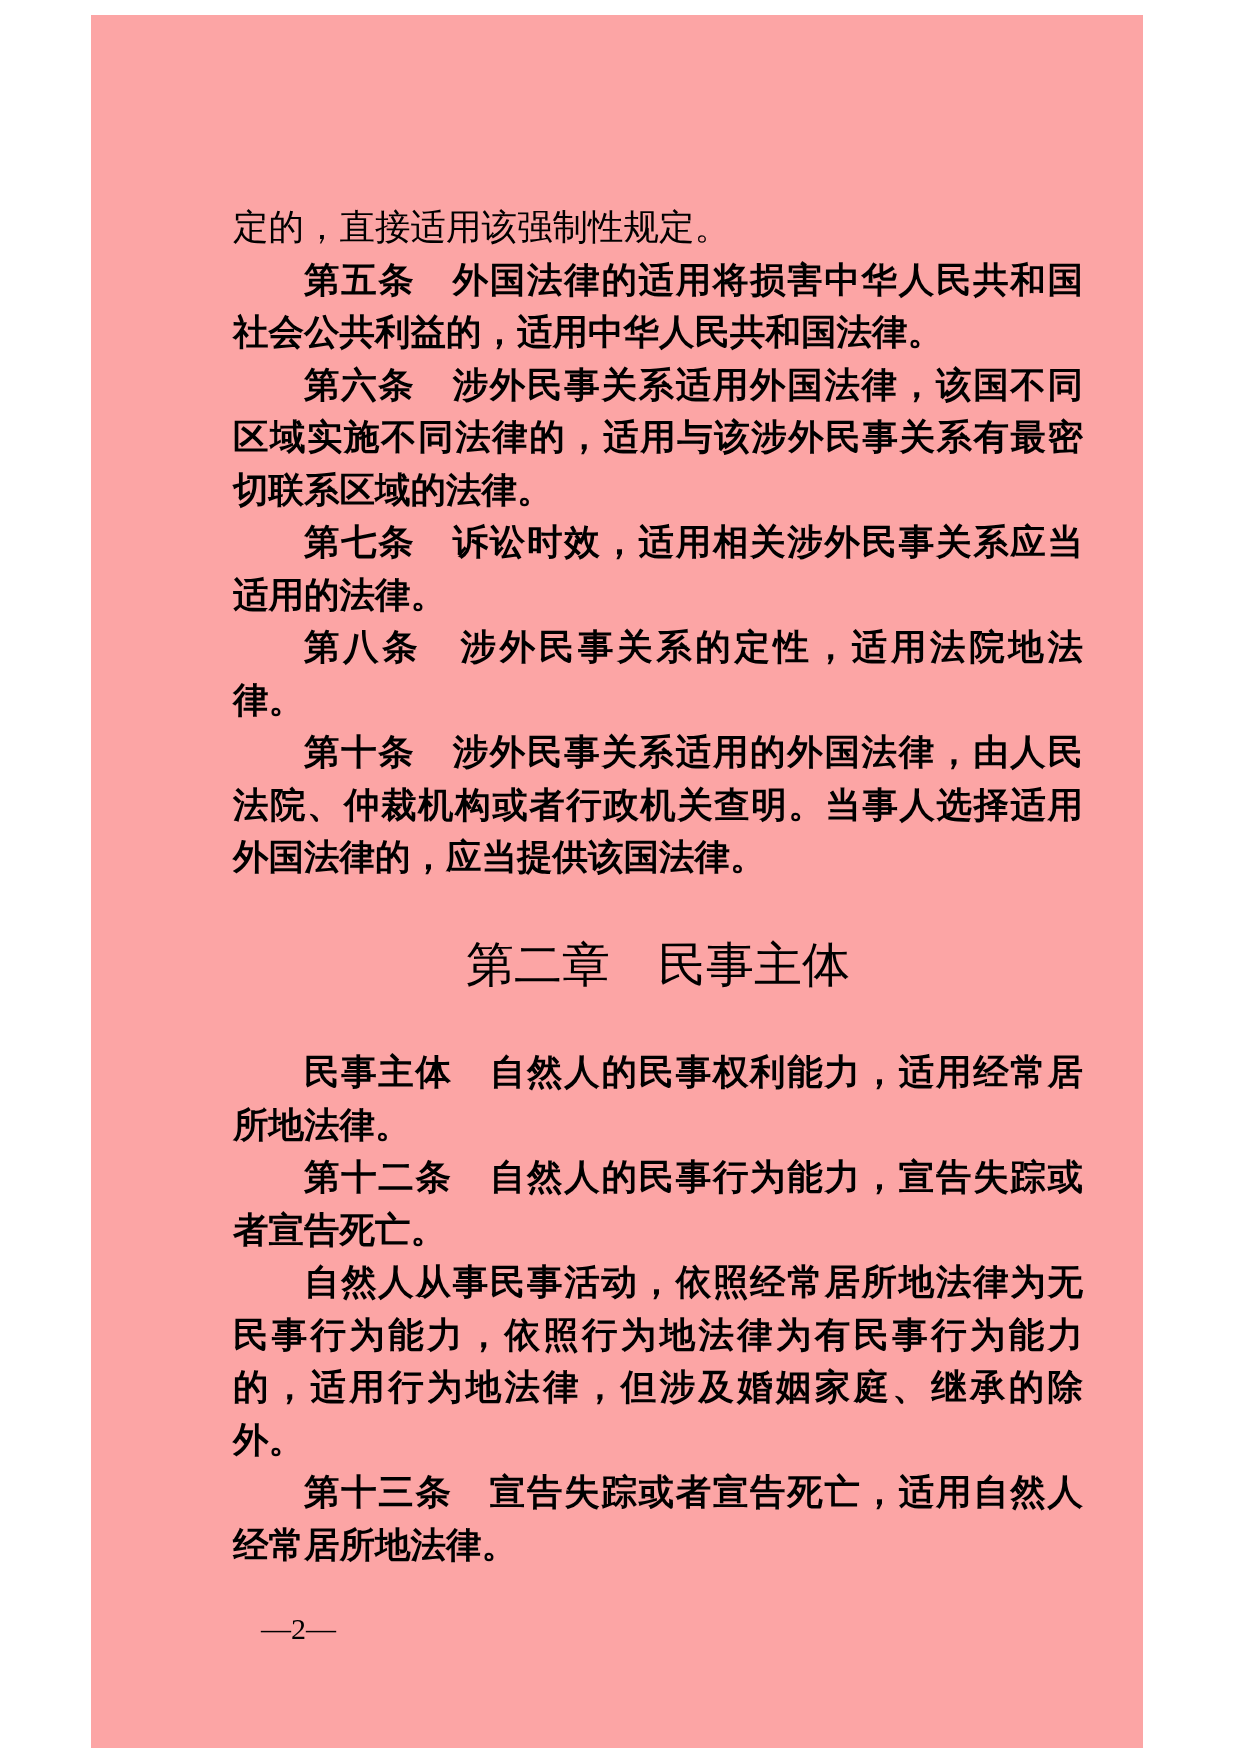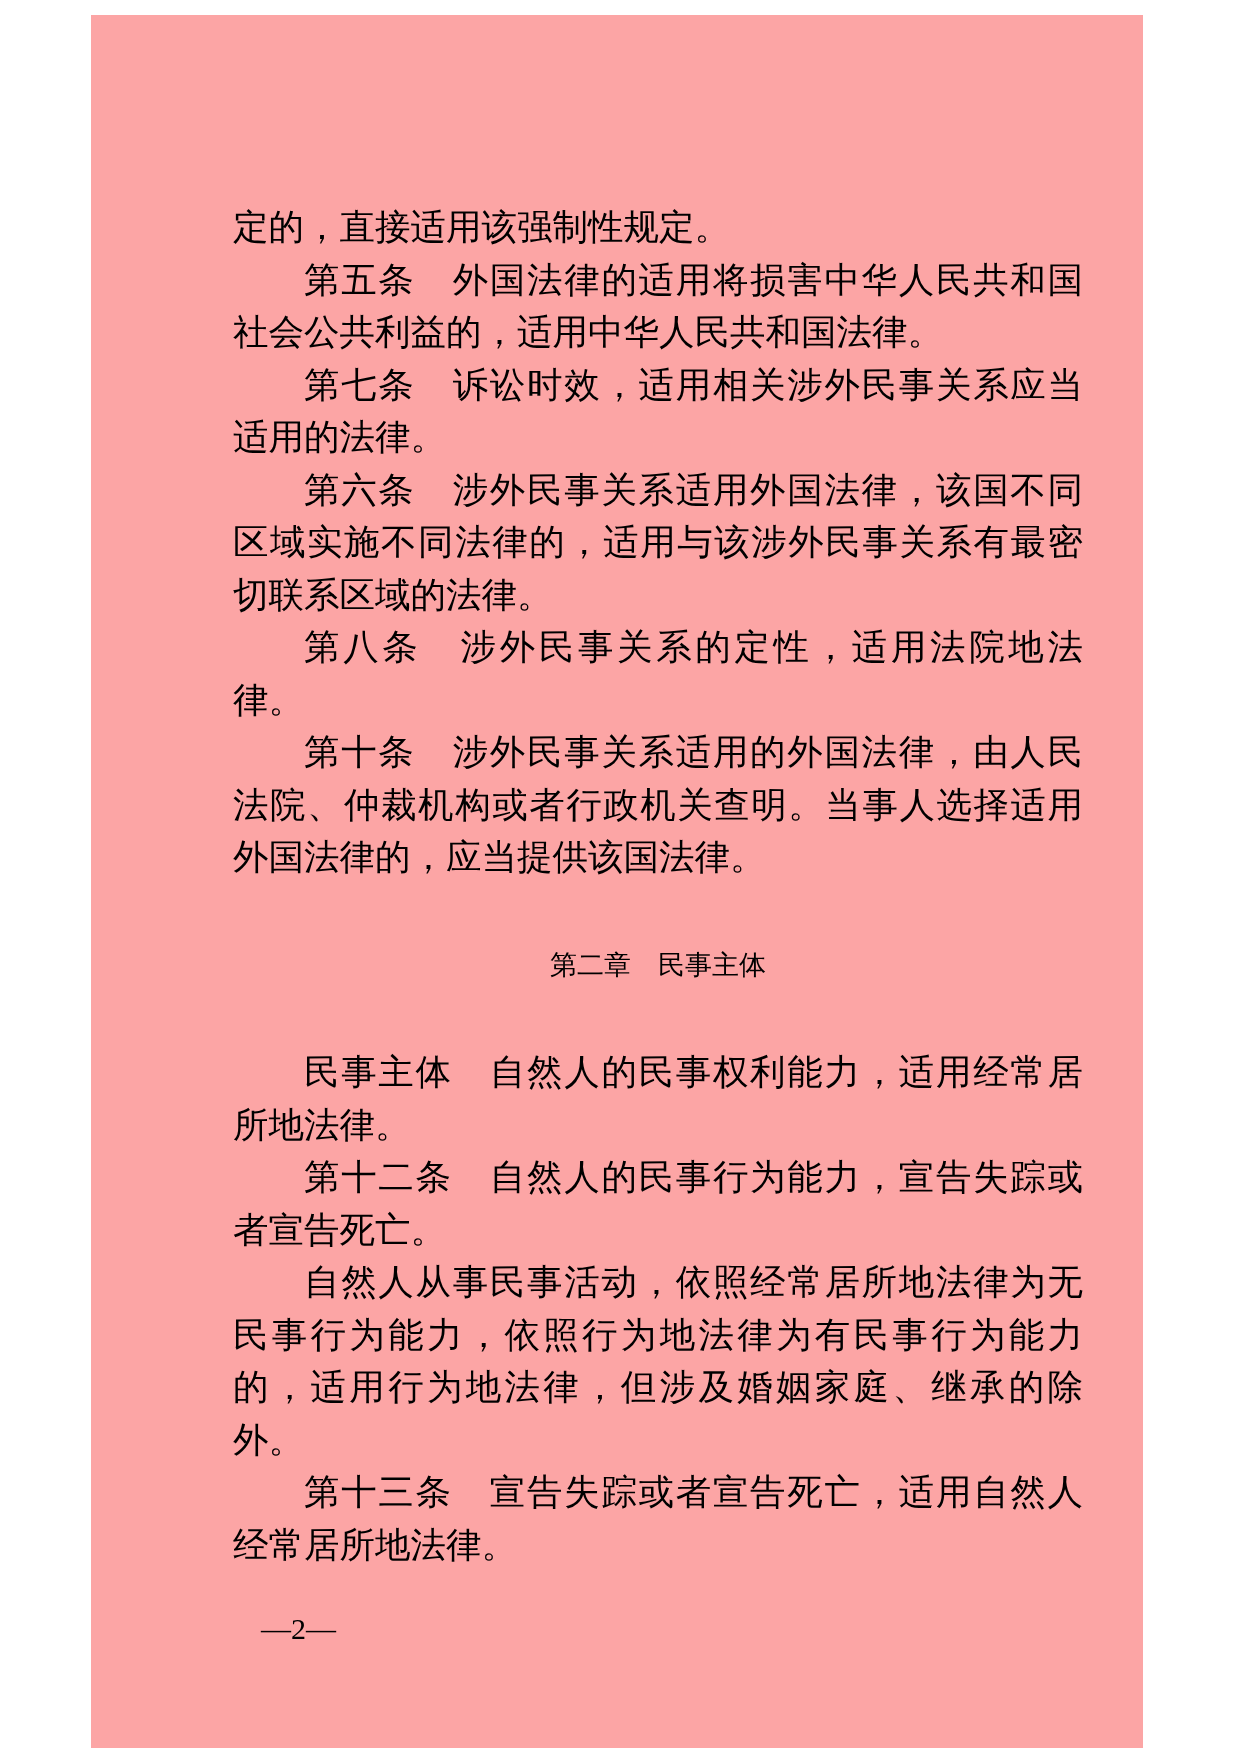--- a/index.html
+++ b/index.html
@@ -29,27 +29,28 @@
     color: #000000;
     text-align: justify;
     text-justify: inter-ideograph;
     margin: 0 0 0 0;
     letter-spacing: 0px;
     word-break: break-all;
     font-weight: 400;
   }
   .para.indent {
     text-indent: 71px;
+    font-weight: bold;
   }
   .para.noindent {
     text-indent: 0;
   }
   .chapter-heading {
     font-family: Liberation Sans, sans-serif;
-    font-size: 27px;
+    font-size: 48px;
     line-height: 52.5px;
     color: #000000;
     text-align: center;
     margin: 0;
     font-weight: 400;
     white-space: pre;
   }
   .spacer-before-heading { height: 55px; }
   .spacer-after-heading { height: 55px; }
   .page-number {
@@ -67,23 +68,23 @@
 <body>
 
 <div class="page">
 
   <div class="content">
 
     <p class="para noindent">定的，直接适用该强制性规定。</p>
 
     <p class="para indent">第五条　外国法律的适用将损害中华人民共和国社会公共利益的，适用中华人民共和国法律。</p>
 
+    <p class="para indent">第六条　涉外民事关系适用外国法律，该国不同区域实施不同法律的，适用与该涉外民事关系有最密切联系区域的法律。</p>
+
     <p class="para indent">第七条　诉讼时效，适用相关涉外民事关系应当适用的法律。</p>
-
-    <p class="para indent">第六条　涉外民事关系适用外国法律，该国不同区域实施不同法律的，适用与该涉外民事关系有最密切联系区域的法律。</p>
 
     <p class="para indent">第八条　涉外民事关系的定性，适用法院地法律。</p>
 
 
     <p class="para indent">第十条　涉外民事关系适用的外国法律，由人民法院、仲裁机构或者行政机关查明。当事人选择适用外国法律的，应当提供该国法律。</p>
 
 
     <div class="spacer-before-heading"></div>
 
     <h2 class="chapter-heading">第二章　民事主体</h2>

